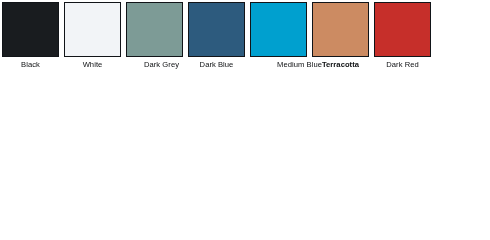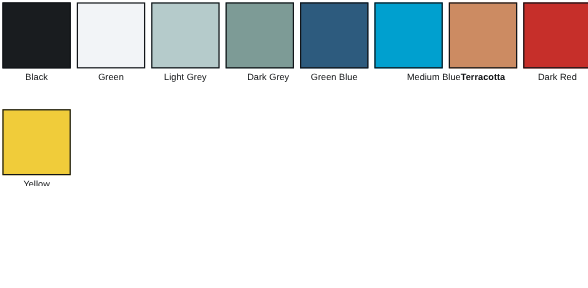--- a/index.html
+++ b/index.html
@@ -63,46 +63,38 @@
 <body>
 
 <div id="palette" style="background: rgb(255, 255, 255);">
   <div class="swatch-row" id="row-0">
       <div class="swatch-cell">
         <div class="swatch-chip" style="background: rgb(25, 28, 31); border-color: rgb(17, 20, 24);"></div>
         <div class="swatch-label" style="color: rgb(13, 15, 17);">Black</div>
       </div>
       <div class="swatch-cell">
         <div class="swatch-chip" style="background: rgb(242, 244, 247); border-color: rgb(17, 20, 24);"></div>
-        <div class="swatch-label" style="color: rgb(13, 15, 17);">Green</div>
-      </div>
-      <div class="swatch-cell">
-        <div class="swatch-chip" style="background: rgb(181, 203, 203); border-color: rgb(17, 20, 24);"></div>
-        <div class="swatch-label" style="color: rgb(13, 15, 17);">Light Grey</div>
+        <div class="swatch-label" style="color: rgb(13, 15, 17);">White</div>
       </div>
       <div class="swatch-cell">
         <div class="swatch-chip" style="background: rgb(125, 155, 150); border-color: rgb(17, 20, 24);"></div>
         <div class="swatch-label" style="color: rgb(13, 15, 17); padding-left: 14px;">Dark Grey</div>
       </div>
       <div class="swatch-cell">
         <div class="swatch-chip" style="background: rgb(45, 91, 126); border-color: rgb(17, 20, 24);"></div>
-        <div class="swatch-label" style="color: rgb(13, 15, 17);">Green Blue</div>
+        <div class="swatch-label" style="color: rgb(13, 15, 17);">Dark Blue</div>
       </div>
       <div class="swatch-cell">
         <div class="swatch-chip" style="background: rgb(0, 160, 207); border-color: rgb(17, 20, 24);"></div>
         <div class="swatch-label" style="color: rgb(13, 15, 17); padding-left: 42px;">Medium Blue</div>
       </div>
       <div class="swatch-cell">
         <div class="swatch-chip" style="background: rgb(204, 139, 98); border-color: rgb(17, 20, 24);"></div>
         <div class="swatch-label" style="color: rgb(13, 15, 17); font-weight: bold;">Terracotta</div>
       </div>
       <div class="swatch-cell">
         <div class="swatch-chip" style="background: rgb(198, 47, 42); border-color: rgb(17, 20, 24);"></div>
         <div class="swatch-label" style="color: rgb(13, 15, 17);">Dark Red</div>
       </div>
     </div>
   <div class="swatch-row" id="row-1">
-      <div class="swatch-cell">
-        <div class="swatch-chip" style="background: rgb(240, 204, 58); border-color: rgb(17, 20, 24);"></div>
-        <div class="swatch-label" style="color: rgb(13, 15, 17);">Yellow</div>
-      </div>
     </div>
 </div>
 
 </body></html>

